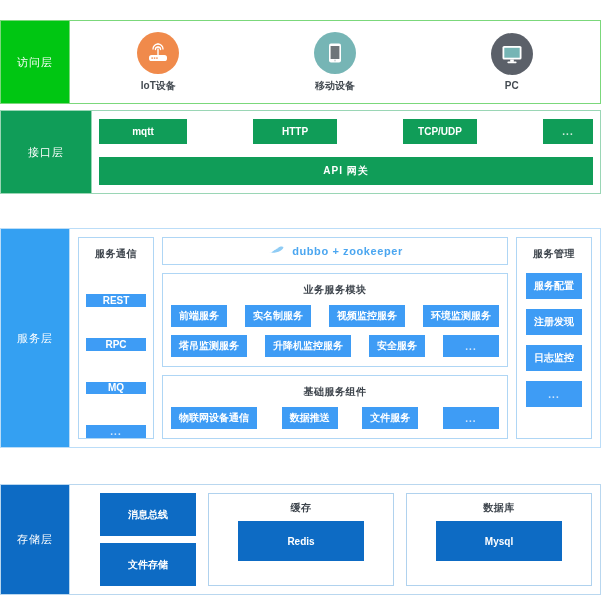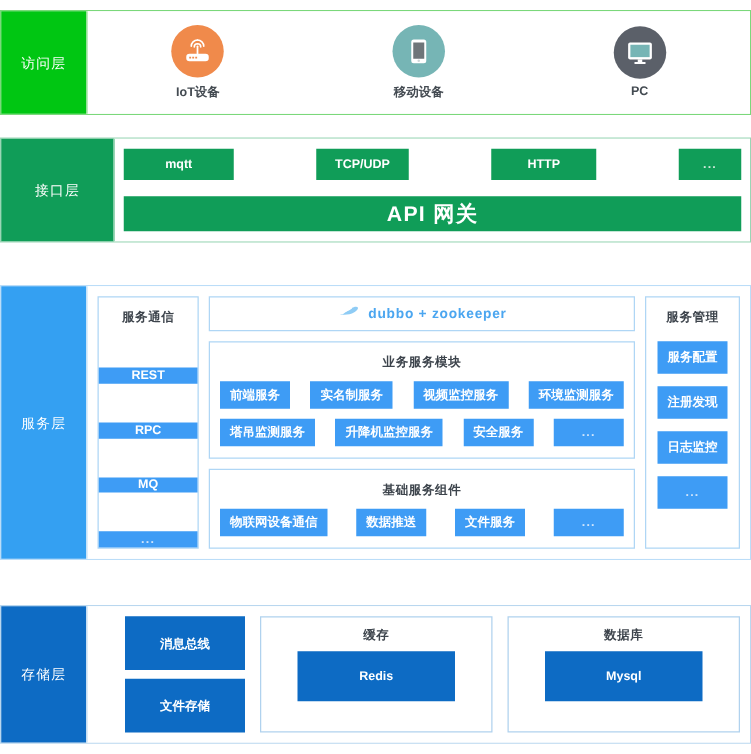--- a/index.html
+++ b/index.html
@@ -41,21 +41,21 @@
   .layer-body {
     flex: 1 1 auto;
     position: relative;
     box-sizing: border-box;
     background: #ffffff;
     font-weight: bold;
   }
 
   
   #access-layer {
-    left: 0; top: 8px;
+    left: 0; top: 20px;
     width: 601px; height: 84px;
     border: 1px solid #7BD87B;
   }
   #access-layer .layer-label {
     width: 68px;
     background: #00C612;
   }
   #access-layer .layer-body {
     border-left: 1px solid #7BD87B;
     display: flex;
@@ -117,21 +117,21 @@
     justify-content: center;
     box-sizing: border-box;
   }
   .proto-btn.w1 { width: 88px; }
   .proto-btn.w2 { width: 84px; }
   .proto-btn.w3 { width: 74px; }
   .proto-btn.w4 { width: 50px; color:#cfe9da; letter-spacing:1px; }
   .gateway-bar {
     background: #109D58;
     color: #ffffff;
-    font-size: 17px;
+    font-size: 10px;
     height: 28px;
     display: flex;
     align-items: center;
     justify-content: center;
     letter-spacing: 1px;
   }
 
   
   #service-layer {
     left: 0; top: 228px;
@@ -163,21 +163,21 @@
     letter-spacing: .5px;
   }
   #svc-comm {
     flex: 0 0 76px;
     padding-bottom: 0;
     justify-content: flex-start;
     gap: 10px;
   }
   #svc-comm .panel-title { margin-bottom: 2px; }
   .comm-btn {
-    width: 79px; height: 26px;
+    width: 60px; height: 26px;
     background: #3E9CF5;
     color: #ffffff;
     font-size: 10px;
     display: flex;
     align-items: center;
     justify-content: center;
     margin-top: 21px;
   }
   .comm-btn.dots { color:#cfe4fb; letter-spacing:1px; }
 
@@ -353,22 +353,22 @@
       </div>
 
     </div>
   </div>
 
   <div class="layer" id="interface-layer">
     <div class="layer-label">接口层</div>
     <div class="layer-body">
       <div class="proto-row">
         <div class="proto-btn w1">mqtt</div>
+        <div class="proto-btn w2">HTTP</div>
         <div class="proto-btn w3">TCP/UDP</div>
-        <div class="proto-btn w2">HTTP</div>
         <div class="proto-btn w4">...</div>
       </div>
       <div class="gateway-bar">API 网关</div>
     </div>
   </div>
 
   <div class="layer" id="service-layer">
     <div class="layer-label">服务层</div>
     <div class="layer-body">
 

